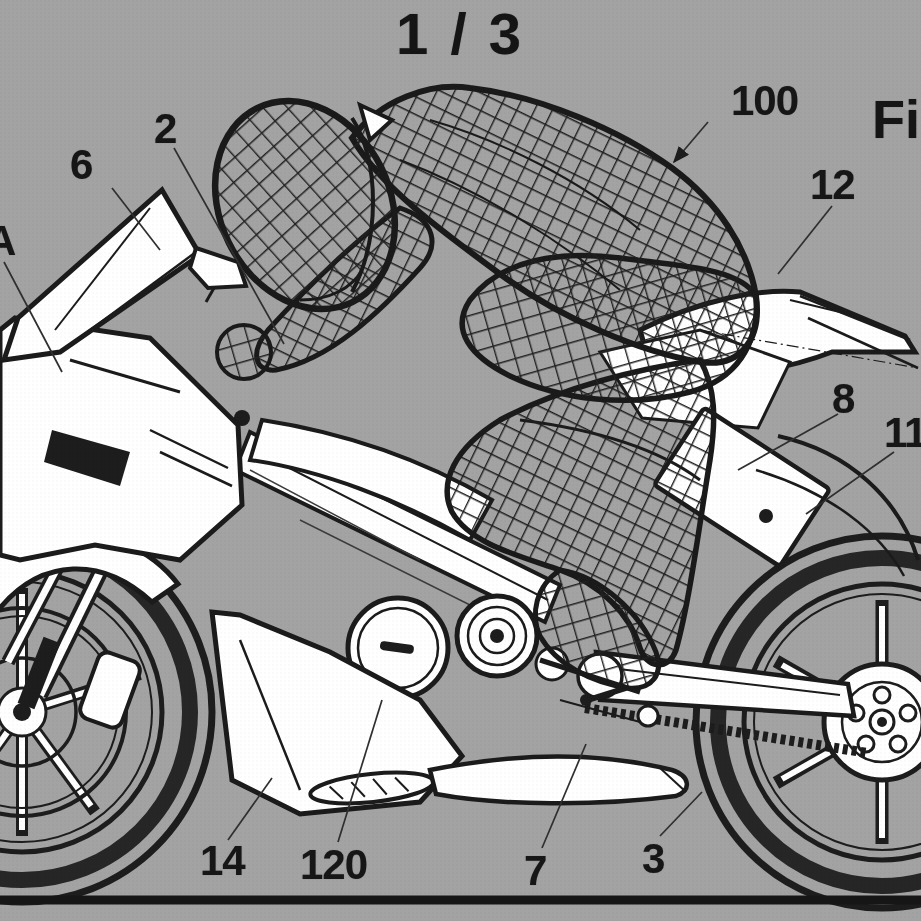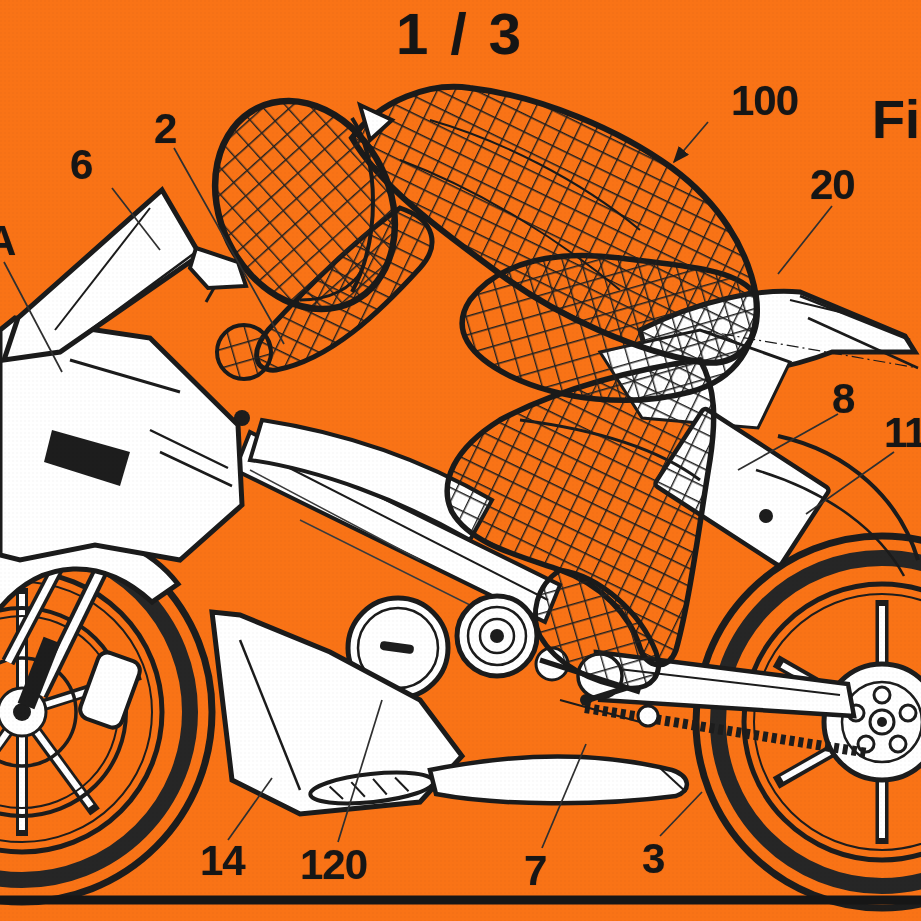--- a/index.html
+++ b/index.html
@@ -1,17 +1,17 @@
 <!DOCTYPE html>
 <html><head>
 <meta charset="utf-8">
 <style>
   html,body{margin:0;padding:0;background:#e8e8e8;}
   #sheet{
-    position:relative;width:921px;height:921px;background:#f97316;
+    position:relative;width:921px;height:921px;background:#a3a3a3;
     overflow:hidden;font-family:"Liberation Sans",sans-serif;color:#141414;
   }
   #artwork{position:absolute;left:0;top:0;}
   #annot-layer{position:absolute;left:0;top:0;width:921px;height:921px;pointer-events:none;}
   #leader-svg{position:absolute;left:0;top:0;}
   .ref-label{
     position:absolute;font-size:42px;font-weight:700;line-height:1;
     letter-spacing:-1px;color:#161616;white-space:nowrap;
     text-shadow:0 0 1px rgba(20,20,20,.35);
   }
@@ -257,21 +257,21 @@
         <line x1="338" y1="842" x2="382" y2="700" stroke="#2f2f2f" stroke-width="1.7"></line>
         <line x1="542" y1="848" x2="586" y2="744" stroke="#2f2f2f" stroke-width="1.7"></line>
         <line x1="660" y1="836" x2="702" y2="792" stroke="#2f2f2f" stroke-width="1.7"></line>
       </svg>
     <div class="sheet-indicator">1 / 3</div>
     <div class="figure-label">Fig</div>
   <div class="ref-label" style="left: -14px; top: 220px;">A</div>
       <div class="ref-label" style="left: 70px; top: 144px;">6</div>
       <div class="ref-label" style="left: 154px; top: 108px;">2</div>
       <div class="ref-label" style="left: 692px; top: 80px; margin-left: 39px;">100</div>
-      <div class="ref-label" style="left: 810px; top: 164px;">20</div>
+      <div class="ref-label" style="left: 810px; top: 164px;">12</div>
       <div class="ref-label" style="left: 832px; top: 378px;">8</div>
       <div class="ref-label" style="left: 884px; top: 412px;">11</div>
       <div class="ref-label" style="left: 200px; top: 840px;">14</div>
       <div class="ref-label" style="left: 300px; top: 844px; text-align: right;">120</div>
       <div class="ref-label" style="left: 524px; top: 850px;">7</div>
       <div class="ref-label" style="left: 642px; top: 838px;">3</div>
     </div>
 </div>
 
 </body></html>

